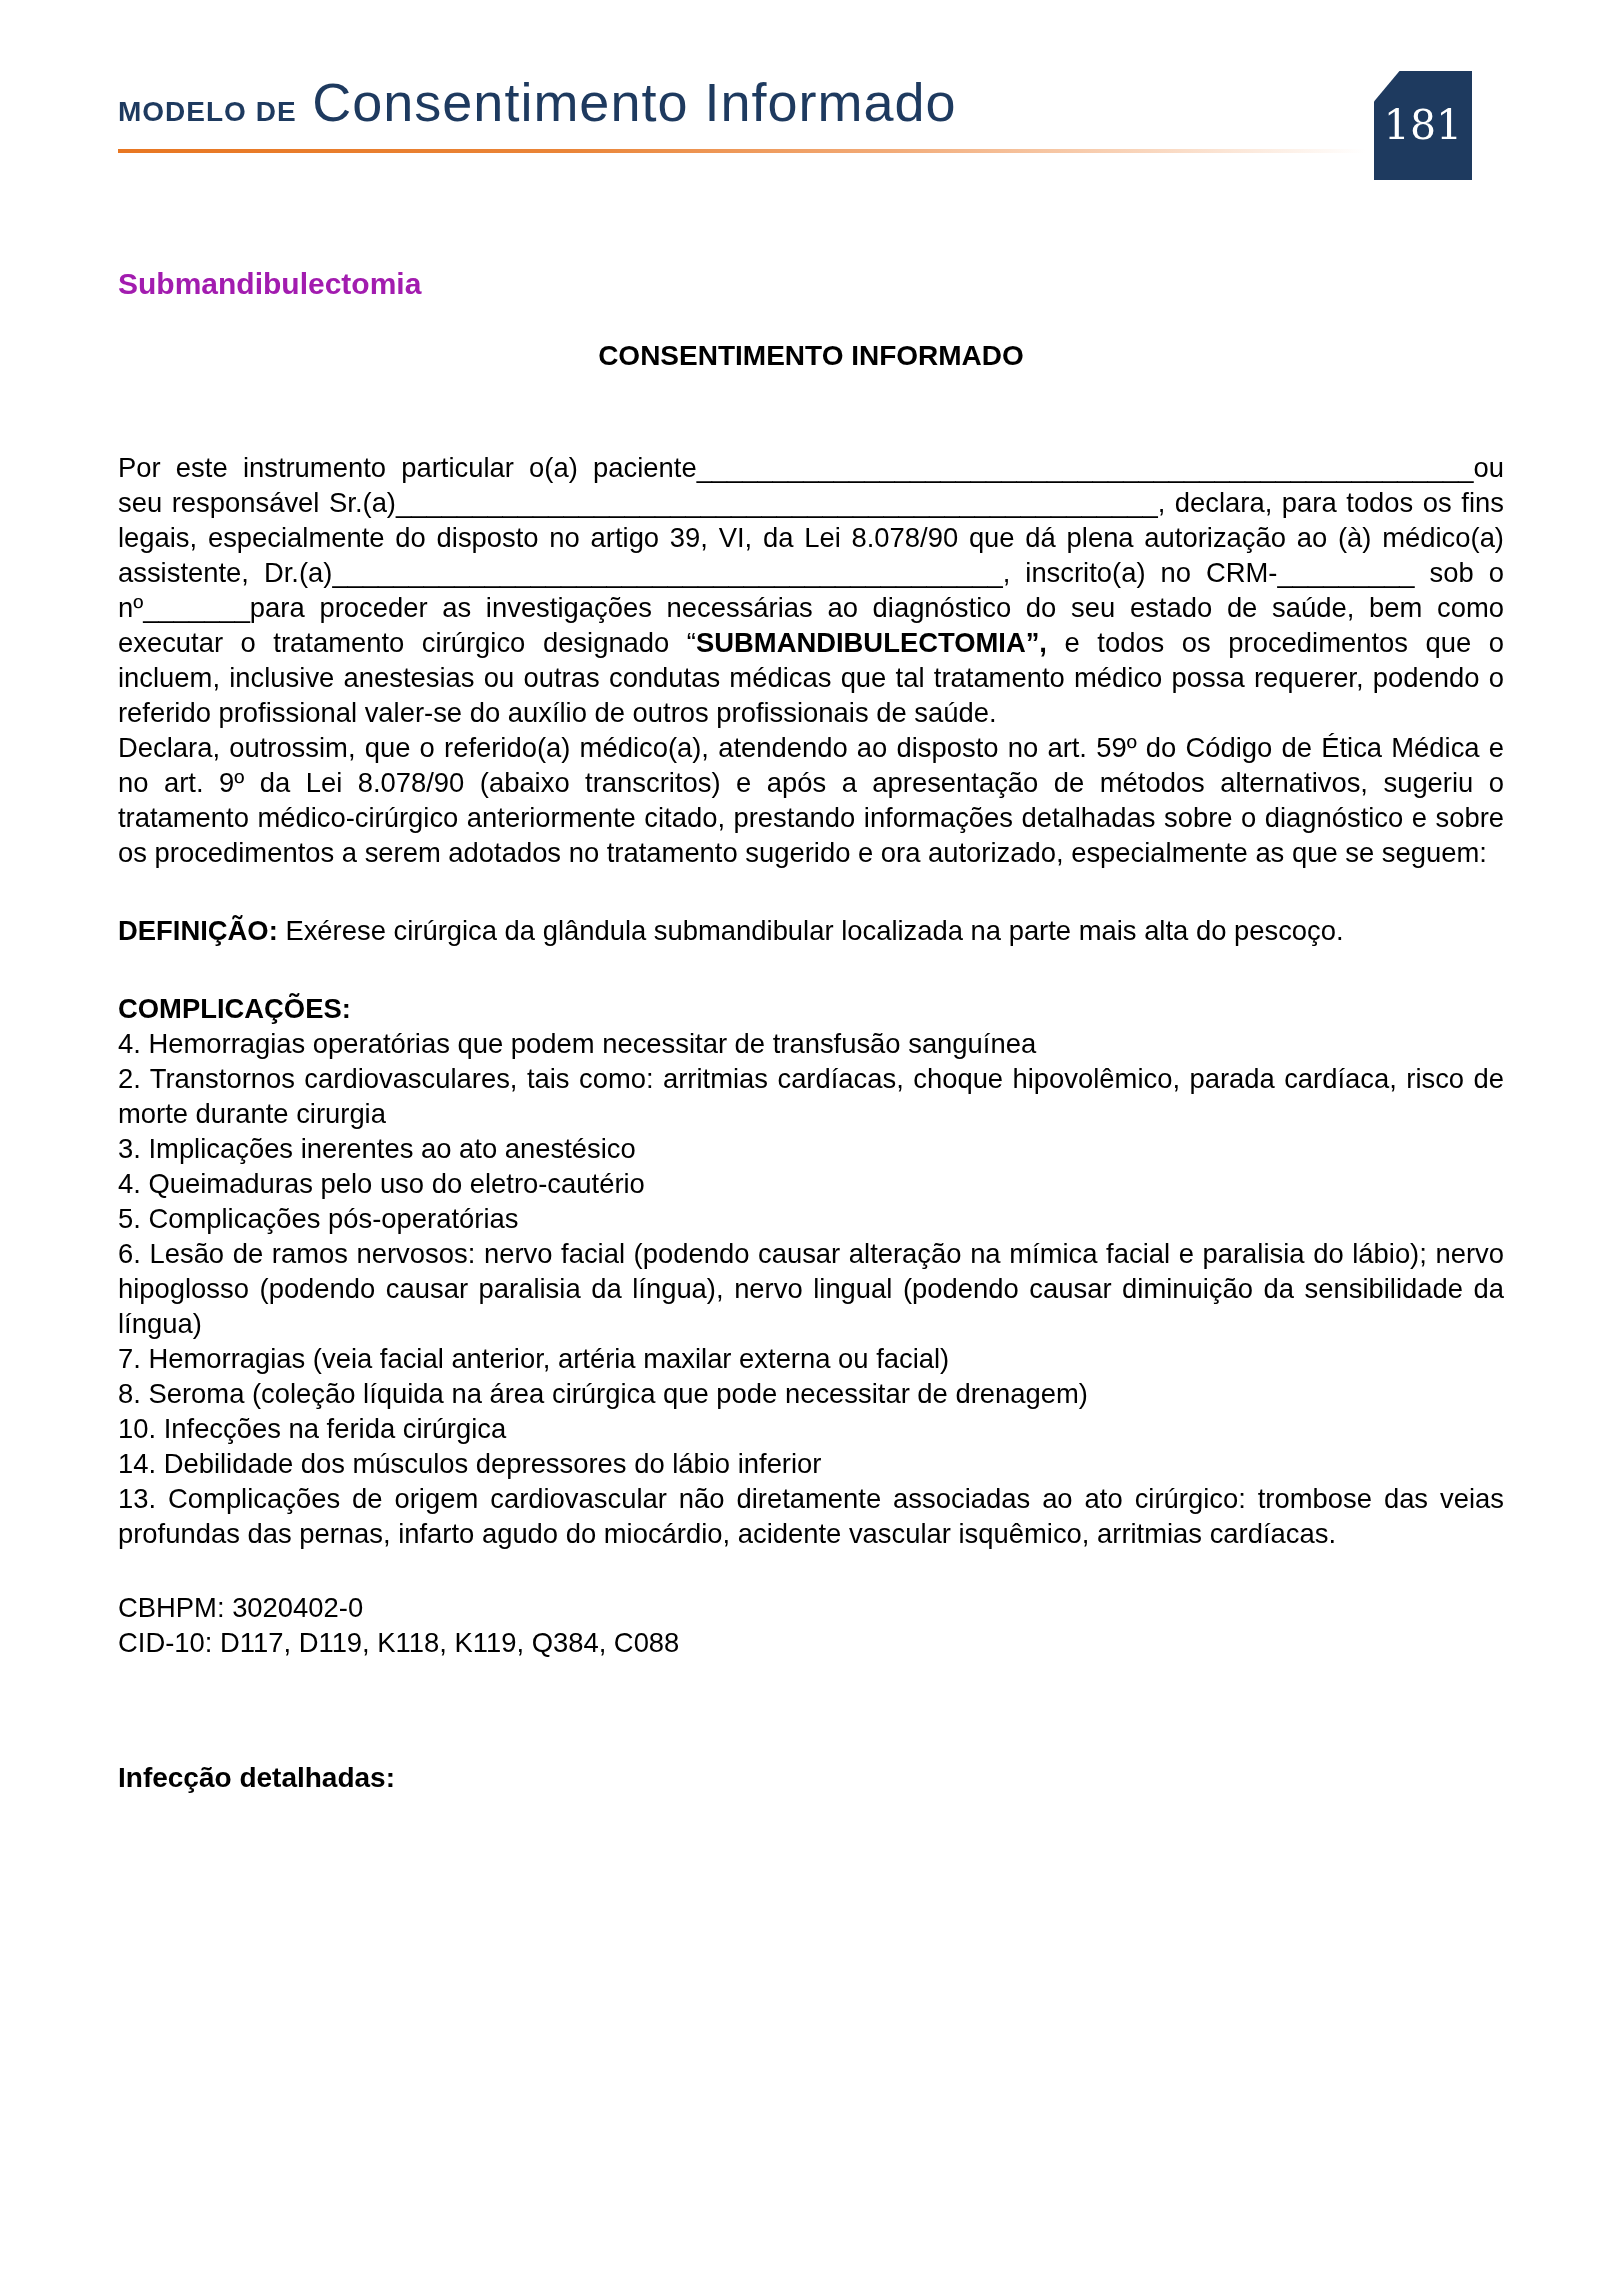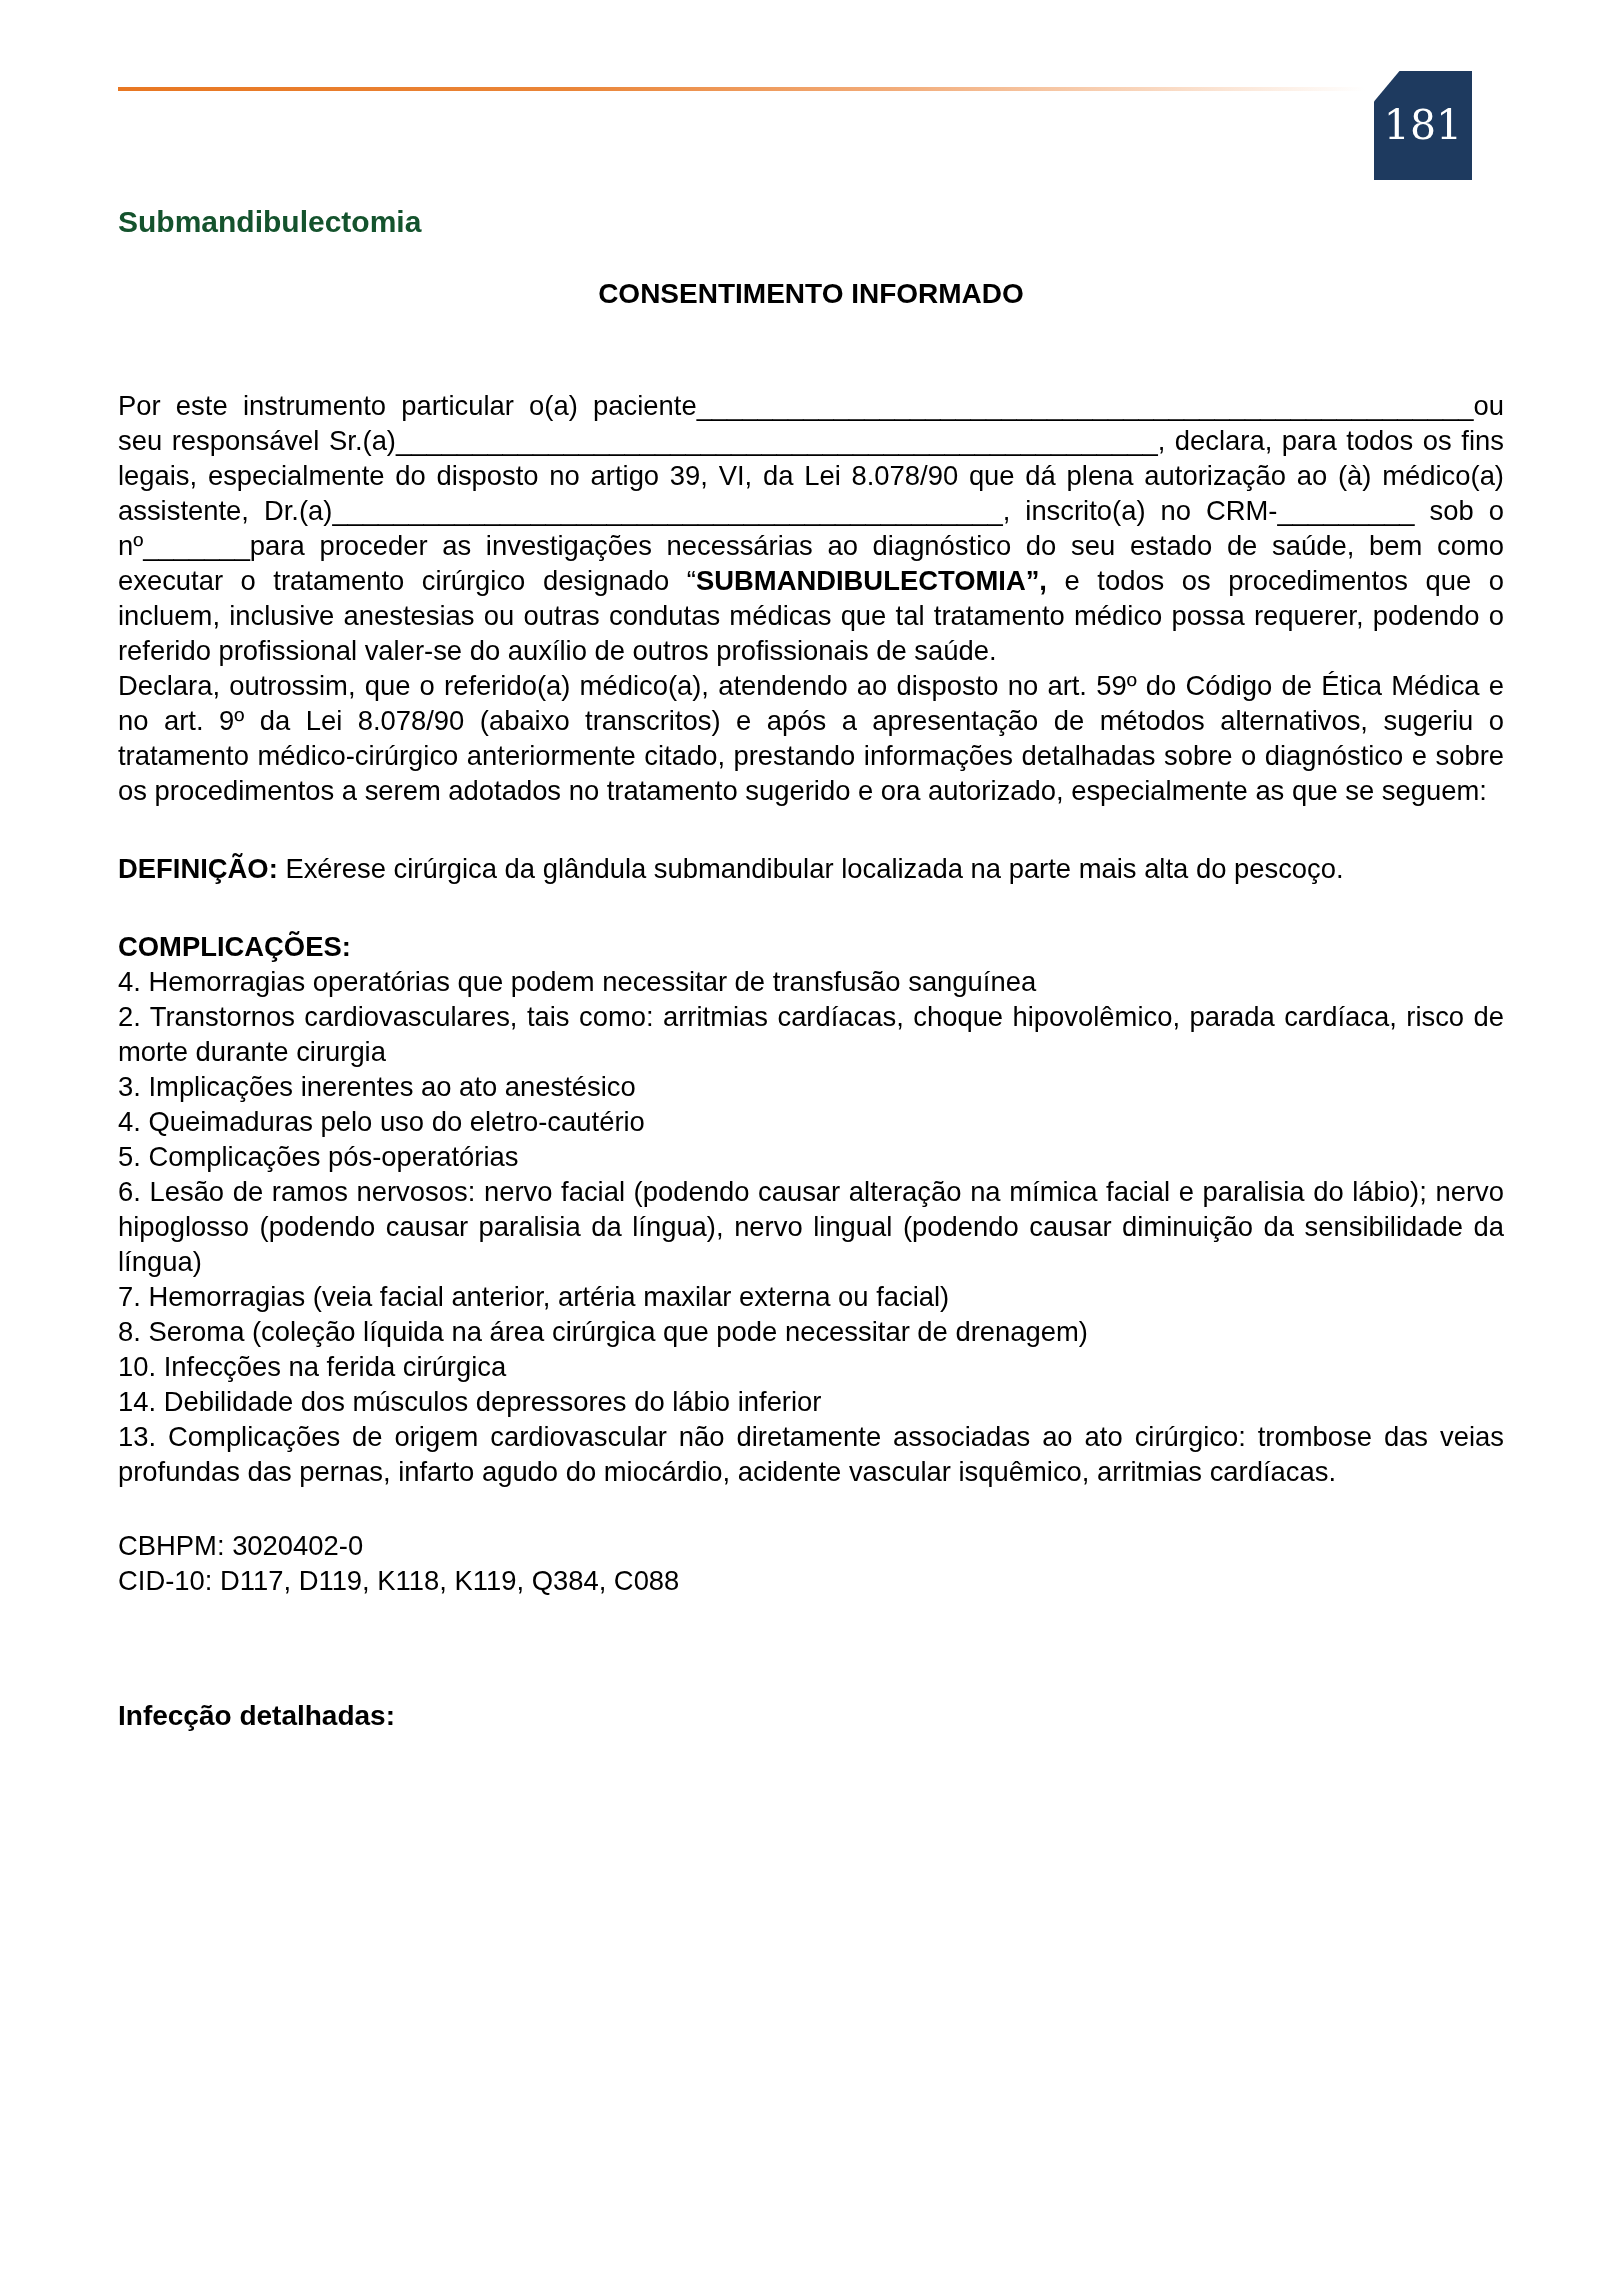--- a/index.html
+++ b/index.html
@@ -57,21 +57,21 @@
     font-weight: 400;
     font-size: 41px;
     line-height: 1;
   }
   
   .content { margin: 0 118px; width: 1386px; }
   .section-title {
     margin: 114px 0 0 0;
     font-size: 30px;
     font-weight: 700;
-    color: #14532d;
+    color: #a21caf;
   }
   .doc-title {
     margin: 39px 0 0 0;
     text-align: center;
     font-size: 28px;
     font-weight: 700;
     color: #000000;
   }
   .para {
     margin: 0;
@@ -89,20 +89,24 @@
     font-weight: 700;
     text-align: left;
   }
 </style>
 </head>
 <body>
 
 <div class="page">
 
   <header class="header">
+    <div class="header-line">
+      <span class="kicker">MODELO DE</span>
+      <span class="header-title">Consentimento Informado</span>
+    </div>
     <div class="header-rule"></div>
     <div class="page-badge">
       <span>181</span>
     </div>
   </header>
 
   <main class="content">
 
     <h2 class="section-title">Submandibulectomia</h2>
 

